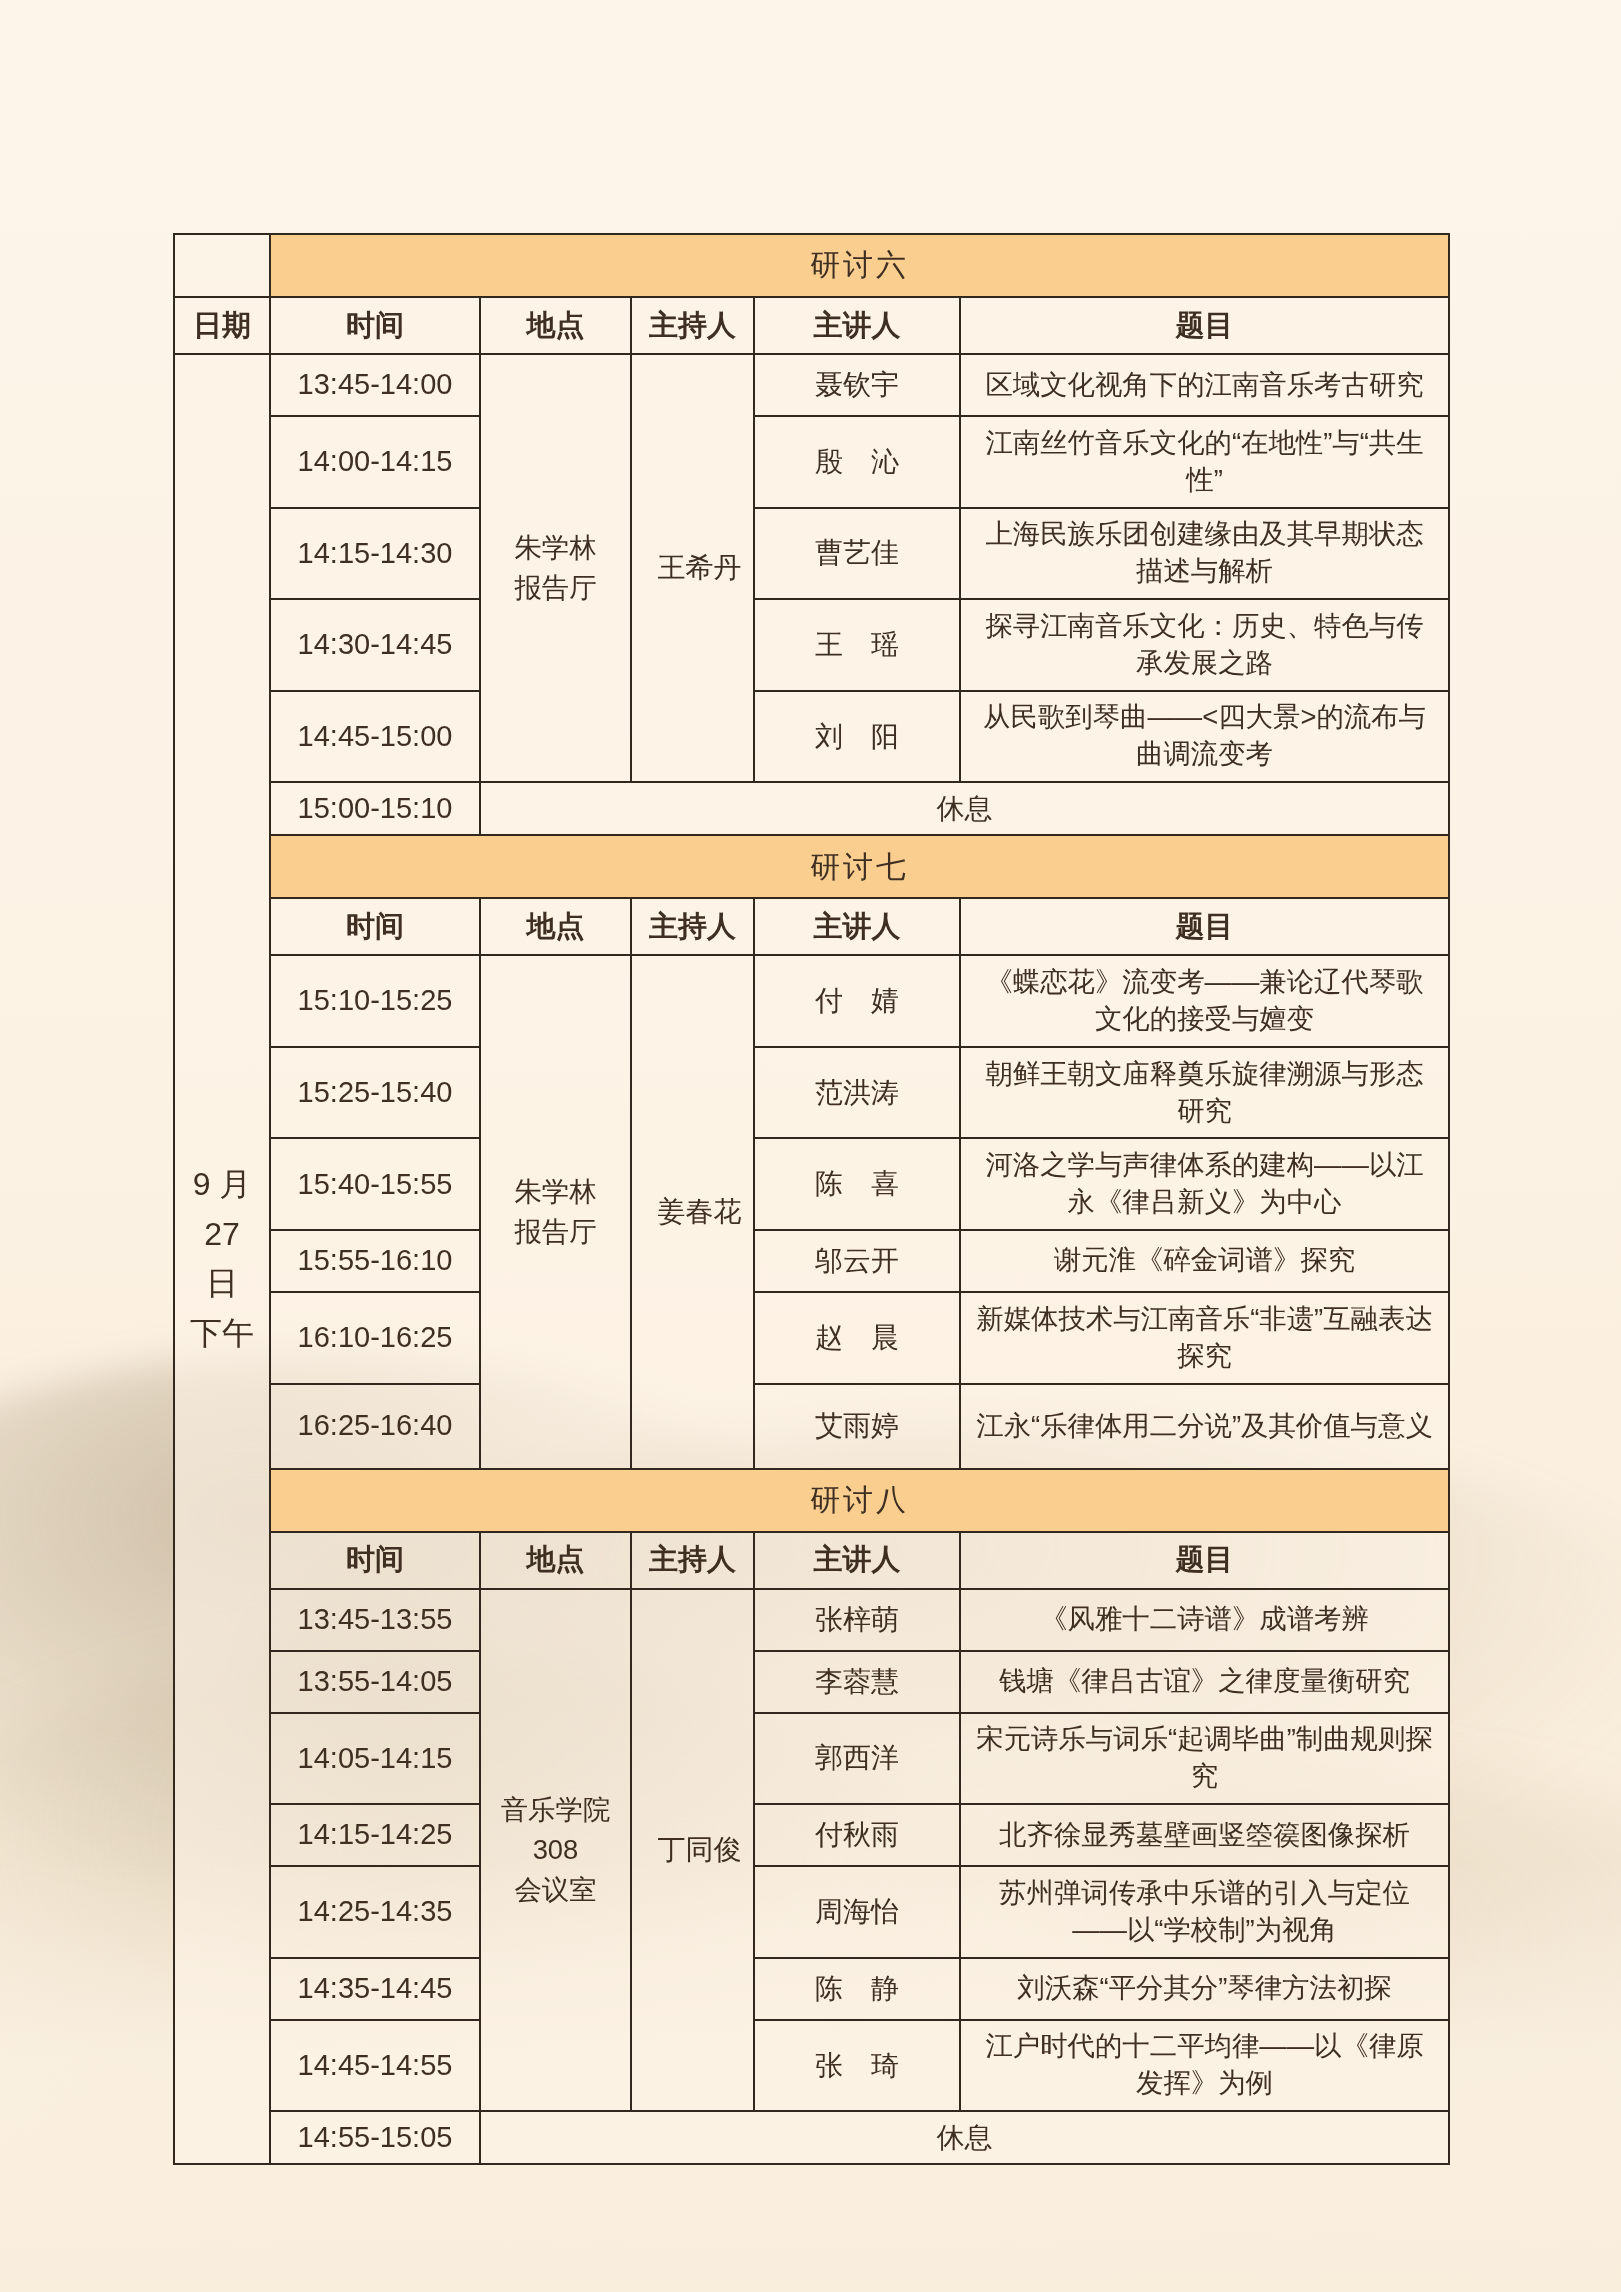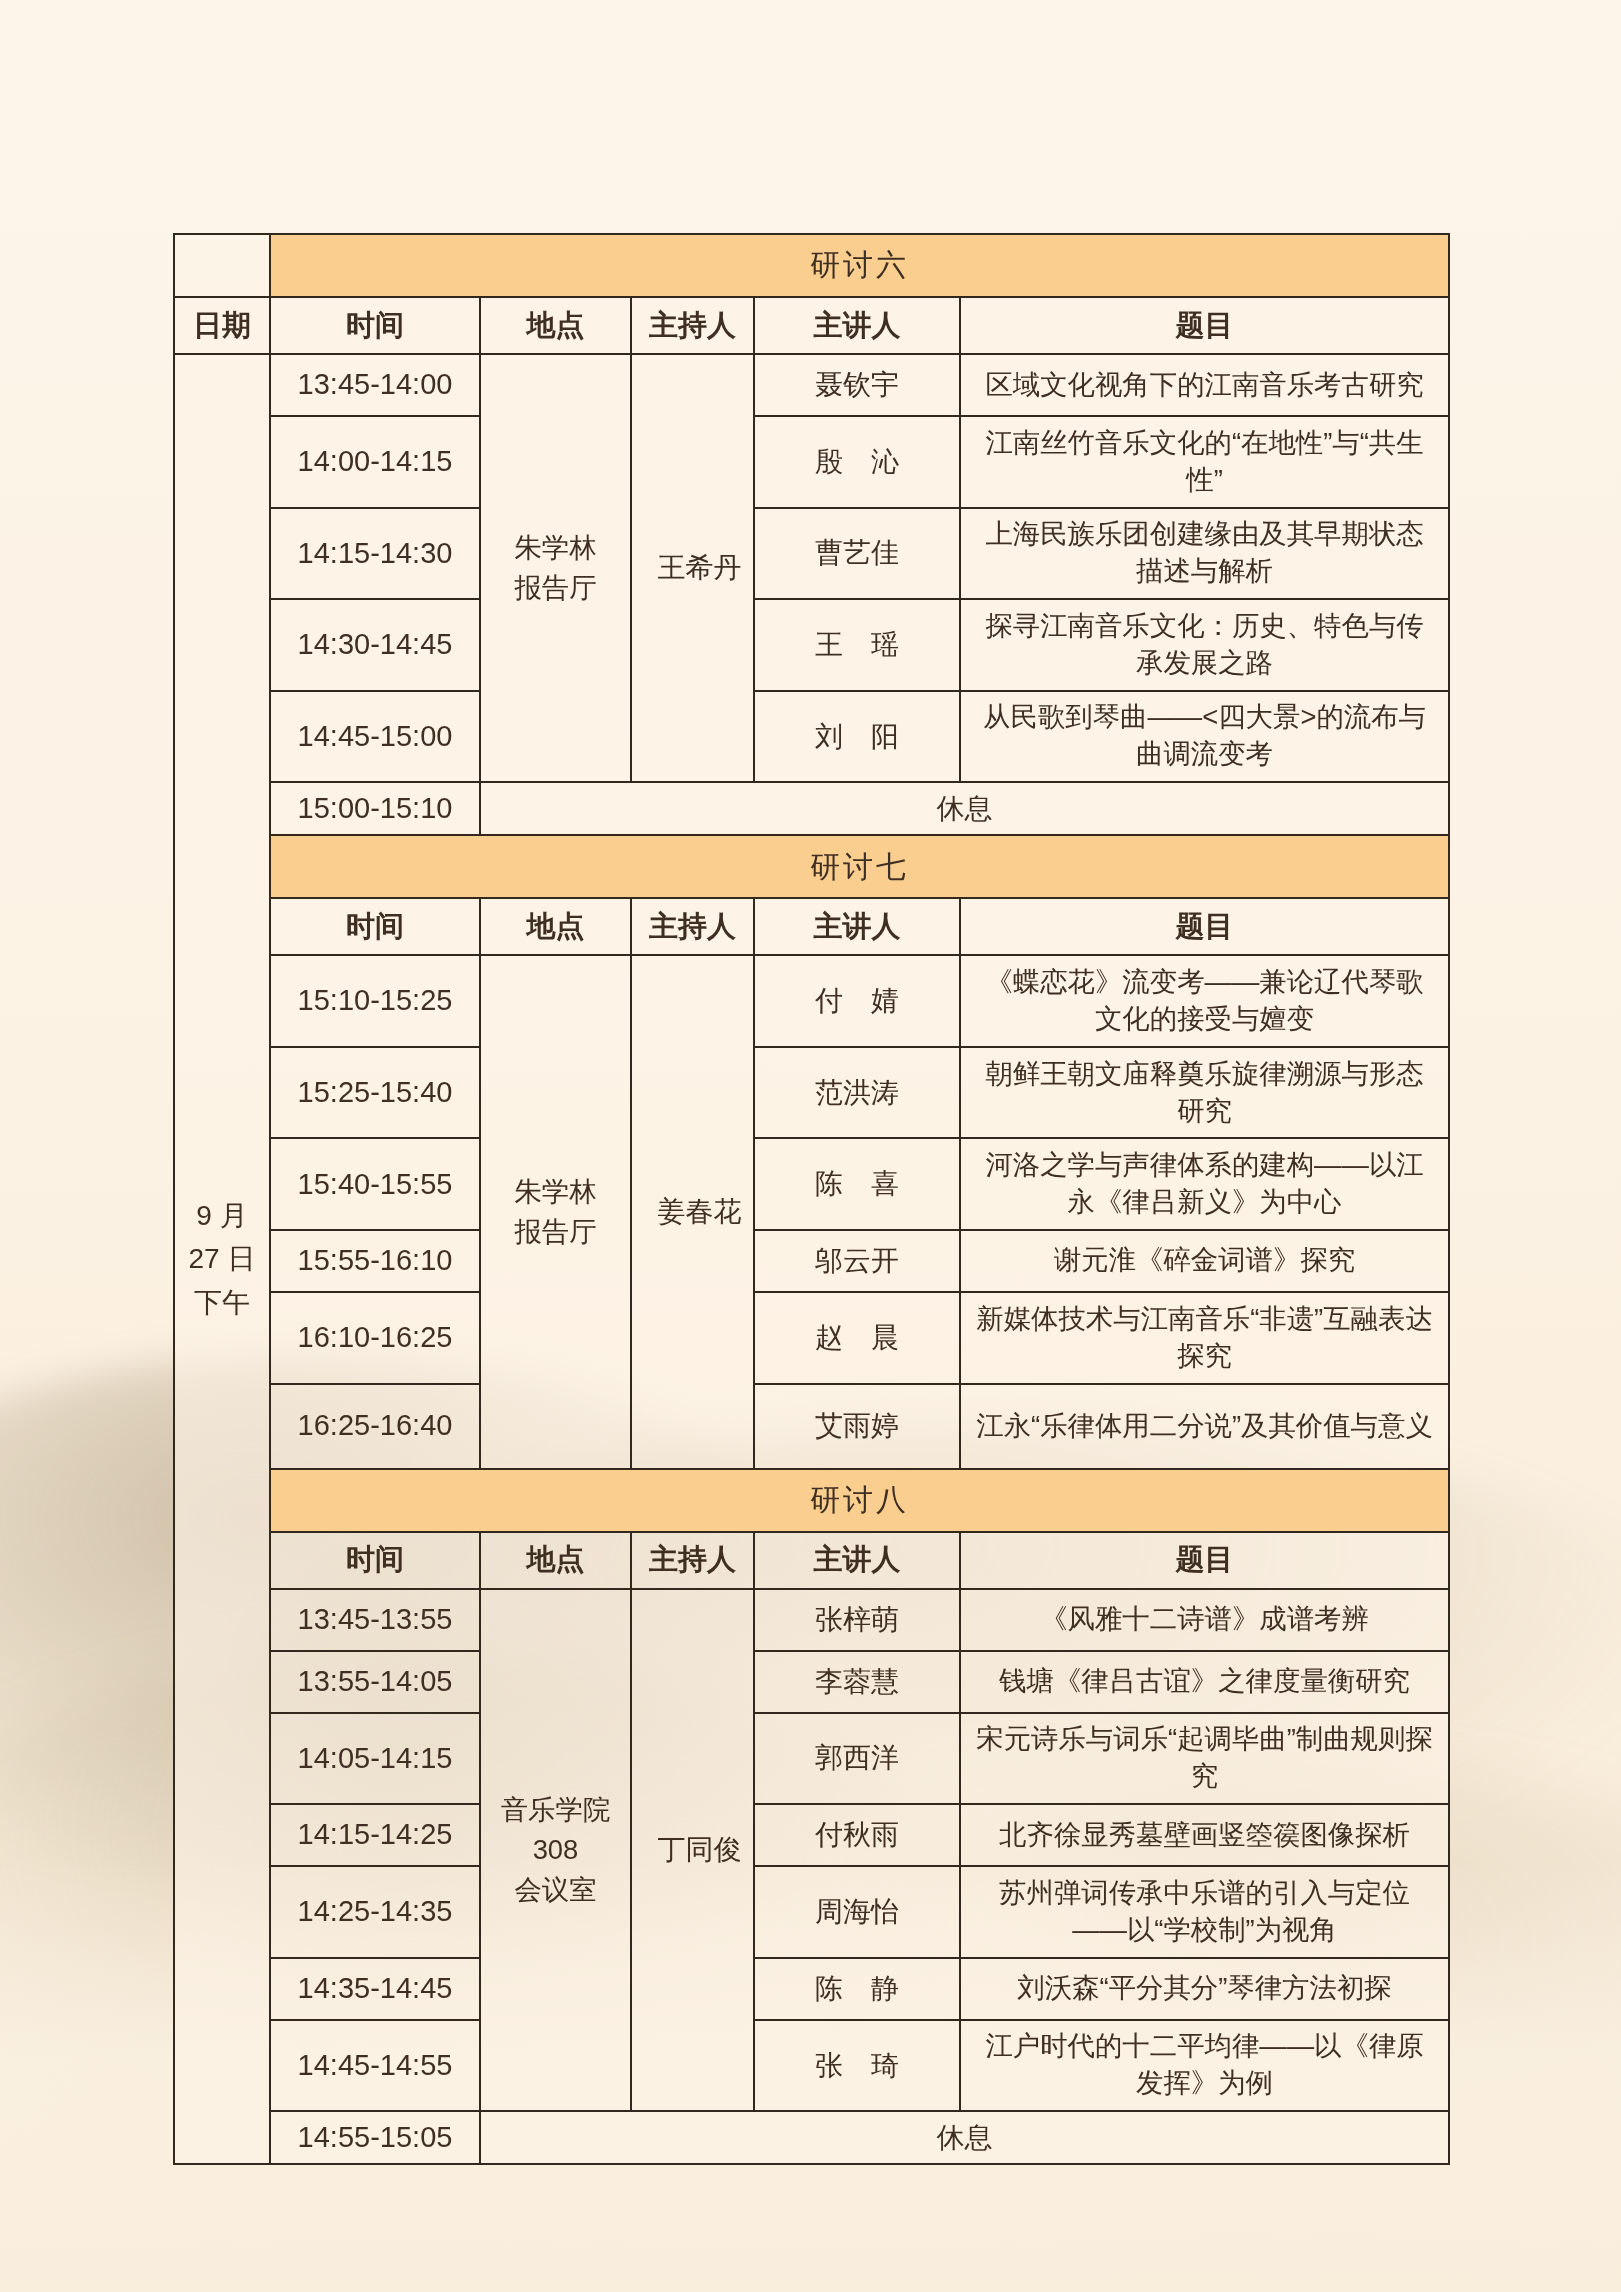--- a/index.html
+++ b/index.html
@@ -56,21 +56,21 @@
     background:#f9ce8f;
     font-weight:normal;font-size:30px;letter-spacing:2.9px;
   }
   td.corner{background:rgba(253,243,230,0.62);}
   td.head{font-weight:bold;font-size:29px;text-align:center;}
   td.time{font-size:29px;white-space:nowrap;padding:5.9px 3.9px;}
   td.speaker{font-size:28px;white-space:nowrap;}
   td.title{text-align:center;padding:7.8px 14.7px;font-size:27.4px;}
   td.loc{white-space:pre-line;font-size:27.4px;line-height:1.45;}
   td.host{font-size:28px;padding-left:24px;}
-  td.date{white-space:pre-line;font-size:28px;line-height:1.55;margin-left:9px;}
+  td.date{white-space:pre-line;font-size:32px;line-height:1.55;margin-left:9px;}
   td.rest{font-size:28px;}
   tr.rh-band{height:63px}
   tr.rh-head{height:57px}
   tr.rh-1{height:62px}
   tr.rh-2{height:85px}
   tr.rh-rest{height:53px}
 </style>
 </head>
 <body>
 

